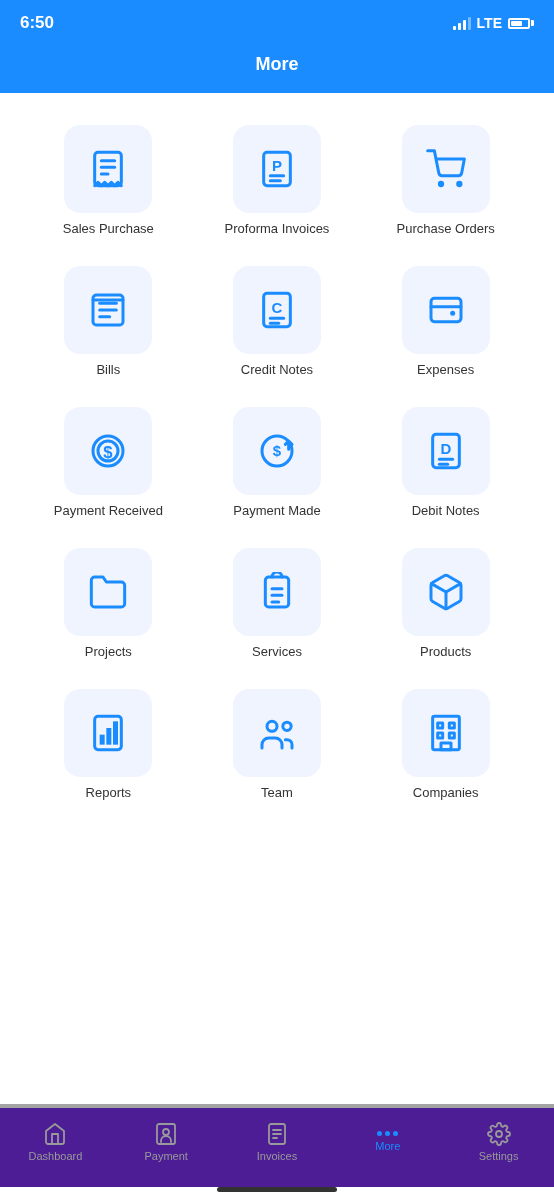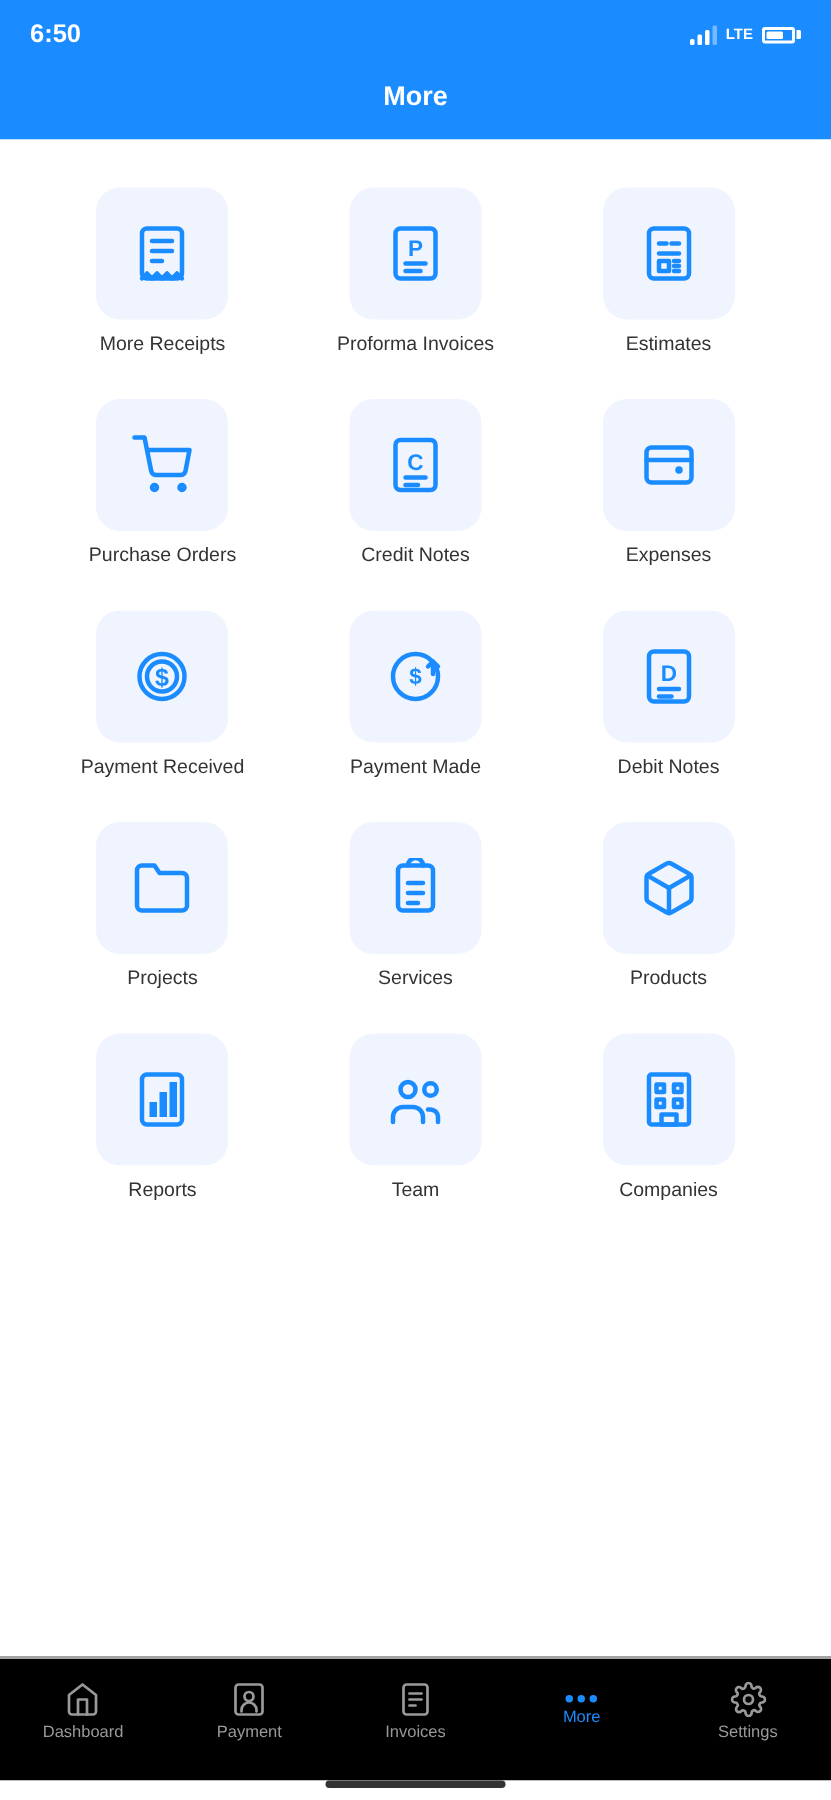--- a/index.html
+++ b/index.html
@@ -24,21 +24,21 @@
       height: 44px;
     }
     .status-time {
       font-size: 17px;
       font-weight: 600;
     }
     .status-icons {
       display: flex;
       align-items: center;
       gap: 6px;
-      font-size: 10px;
+      font-size: 14px;
       font-weight: 600;
     }
     .signal-bars {
       display: flex;
       align-items: flex-end;
       gap: 2px;
       height: 13px;
     }
     .signal-bars span {
       background: white;
@@ -131,22 +131,22 @@
 
     .item-label {
       font-size: 13px;
       color: #333;
       text-align: center;
       line-height: 1.3;
     }
 
     
     .bottom-nav {
-      background: #000000;
-      border-top: 2px solid #a3a3a3;
+      background: #4c1d95;
+      border-top: 4px solid #a3a3a3;
       display: flex;
       height: 83px;
       padding-bottom: 20px;
       text-align: right;
     }
     .nav-item {
       flex: 1;
       display: flex;
       flex-direction: column;
       align-items: center;
@@ -228,62 +228,59 @@
     <div class="grid-item">
       <div class="icon-box">
         <svg viewBox="0 0 24 24">
           <rect x="4" y="2" width="16" height="20" rx="2"></rect>
           <line x1="8" y1="7" x2="16" y2="7"></line>
           <line x1="8" y1="11" x2="16" y2="11"></line>
           <line x1="8" y1="15" x2="12" y2="15"></line>
           <polyline points="4,22 6,20 8,22 10,20 12,22 14,20 16,22 18,20 20,22" fill="none"></polyline>
         </svg>
       </div>
-      <span class="item-label">More Receipts</span>
+      <span class="item-label">Sales Purchase</span>
     </div>
 
     <div class="grid-item">
       <div class="icon-box">
         <svg viewBox="0 0 24 24">
           <rect x="4" y="2" width="16" height="20" rx="2"></rect>
           <text x="12" y="13" text-anchor="middle" font-size="9" fill="#1a8cff" stroke="none" font-weight="bold">P</text>
           <line x1="8" y1="16" x2="16" y2="16"></line>
           <line x1="8" y1="19" x2="14" y2="19"></line>
         </svg>
       </div>
       <span class="item-label">Proforma Invoices</span>
     </div>
 
-    <div class="grid-item">
-      <div class="icon-box">
-        <svg viewBox="0 0 24 24">
-          <rect x="4" y="2" width="16" height="20" rx="2"></rect>
-          <line x1="8" y1="8" x2="11" y2="8"></line>
-          <line x1="13" y1="8" x2="16" y2="8"></line>
-          <line x1="8" y1="12" x2="16" y2="12"></line>
-          <rect x="8" y="15" width="4" height="4"></rect>
-          <line x1="14" y1="15" x2="16" y2="15"></line>
-          <line x1="14" y1="17" x2="16" y2="17"></line>
-          <line x1="14" y1="19" x2="16" y2="19"></line>
-        </svg>
-      </div>
-      <span class="item-label">Estimates</span>
-    </div>
 
     <div class="grid-item">
       <div class="icon-box">
         <svg viewBox="0 0 24 24">
           <circle cx="9" cy="21" r="1"></circle>
           <circle cx="20" cy="21" r="1"></circle>
           <path d="M1 1h4l2.68 13.39a2 2 0 0 0 2 1.61h9.72a2 2 0 0 0 2-1.61L23 6H6"></path>
         </svg>
       </div>
       <span class="item-label">Purchase Orders</span>
     </div>
 
+    <div class="grid-item">
+      <div class="icon-box">
+        <svg viewBox="0 0 24 24">
+          <rect x="3" y="3" width="18" height="18" rx="2"></rect>
+          <line x1="7" y1="8" x2="17" y2="8"></line>
+          <line x1="7" y1="12" x2="17" y2="12"></line>
+          <line x1="7" y1="16" x2="13" y2="16"></line>
+          <line x1="3" y1="6" x2="21" y2="6"></line>
+        </svg>
+      </div>
+      <span class="item-label">Bills</span>
+    </div>
 
     <div class="grid-item">
       <div class="icon-box">
         <svg viewBox="0 0 24 24">
           <rect x="4" y="2" width="16" height="20" rx="2"></rect>
           <text x="12" y="14" text-anchor="middle" font-size="9" fill="#1a8cff" stroke="none" font-weight="bold">C</text>
           <line x1="8" y1="17" x2="16" y2="17"></line>
           <line x1="8" y1="20" x2="13" y2="20"></line>
         </svg>
       </div>

